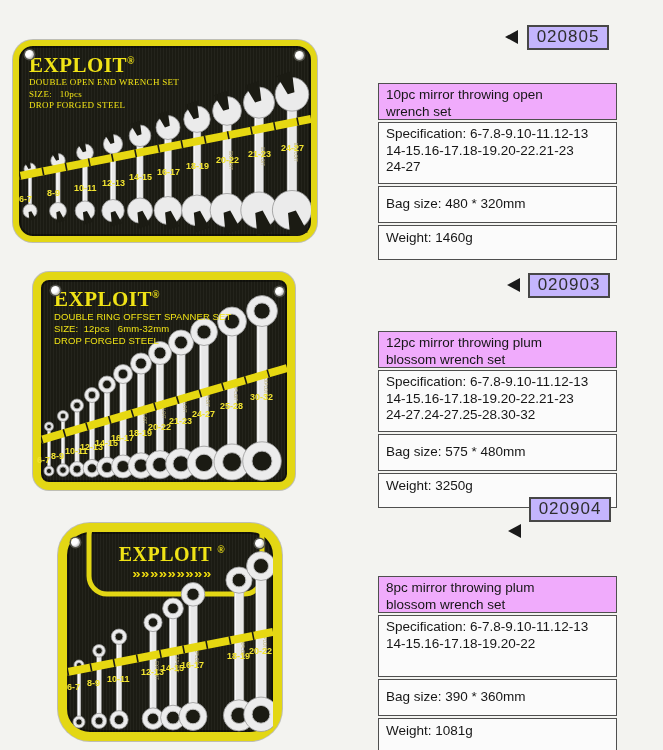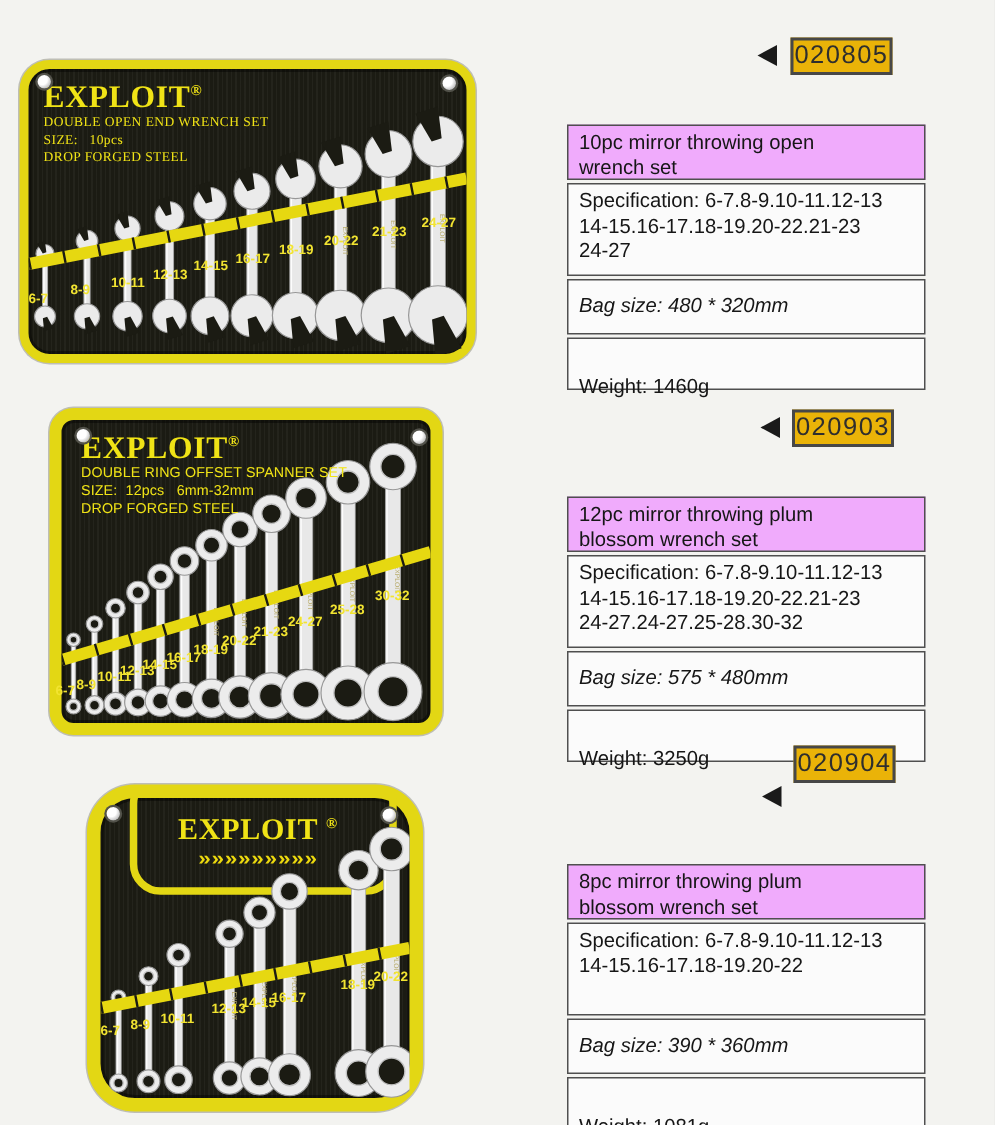--- a/index.html
+++ b/index.html
@@ -4,33 +4,33 @@
 <style>
   * { box-sizing: border-box; margin: 0; padding: 0; }
   html,body { background:#e9e9e7; }
   body { font-family:"Liberation Sans", sans-serif; }
   #canvas { position:relative; width:663px; height:750px; background:#f3f3f0; overflow:hidden; }
 
   
   .tri { position:absolute; width:0; height:0; z-index:5;
          border-top:7px solid transparent; border-bottom:7px solid transparent;
          border-right:13px solid #1a1a1a; }
-  .code-box { position:absolute; width:68px; height:25px; z-index:5; background:#eab308;
+  .code-box { position:absolute; width:82px; height:25px; z-index:5; background:#c4b5fd;
               border:2px solid #474747; text-align:center; font-size:17px; line-height:20px;
               color:#2e2e2e; letter-spacing:1px; }
 
   
   .itable { position:absolute; width:239px; z-index:5; }
   .cell { border:1.5px solid #4f4f4f; background:#fbfbfb; margin-top:2px;
           padding:3px 5px 0 7px; font-size:13.5px; line-height:16.5px; color:#161616;
           white-space:pre-line; }
   .chead { background:#f0abfc; height:37px; margin-top:18px; }
   .cspec { height:62px; }
-  .cone  { height:37px; padding-top:9px;font-style:italic; }
-  .cone2 { height:35px; padding-top:24px; }
+  .cone  { height:37px; padding-top:9px; }
+  .cone2 { height:35px; padding-top:4px; }
 
   
   .pouch { position:absolute; background-color:#1b1b13; border-style:solid; border-color:#e3d714;
            box-shadow: inset 0 0 0 2px rgba(0,0,0,0.4), 0 0 0 1px rgba(70,70,45,0.3);
            background-image: repeating-linear-gradient(90deg, rgba(255,255,255,0.04) 0 1px, rgba(0,0,0,0) 1px 3px); }
   .grommet { position:absolute; width:9px; height:9px; border-radius:50%; z-index:4;
              background: radial-gradient(circle at 35% 35%, #ffffff 0 40%, #bdbdbd 75%, #8f8f8f);
              box-shadow:0 0 0 1.5px #52524a; }
   .phead { position:absolute; z-index:3; color:#f0e316; }
   .brand { font-family:"Liberation Serif", serif; font-weight:bold; font-size:21px; letter-spacing:0.5px; line-height:24px; }

